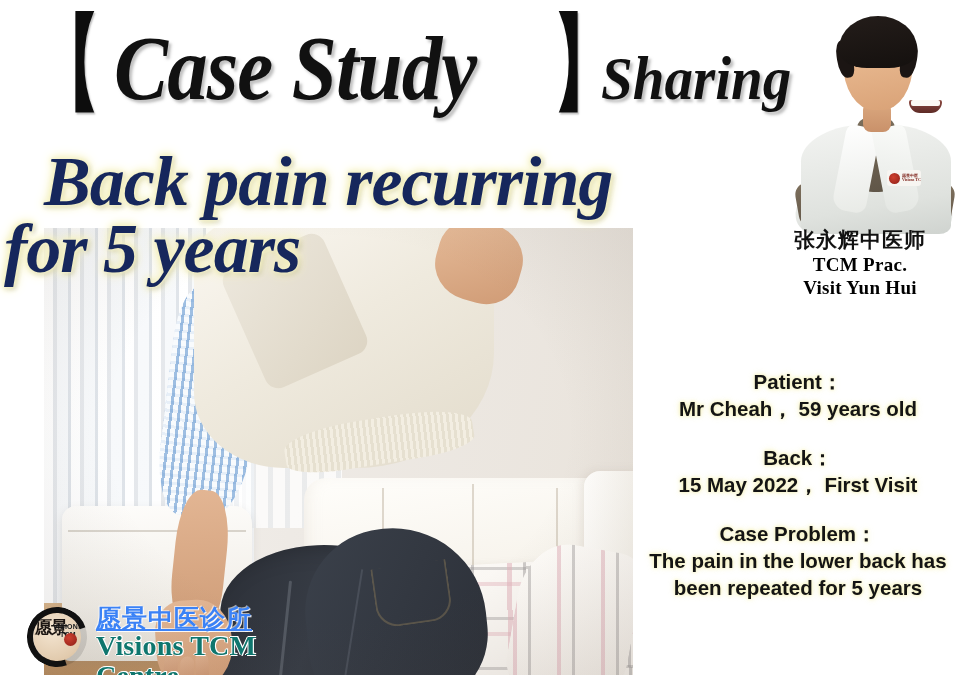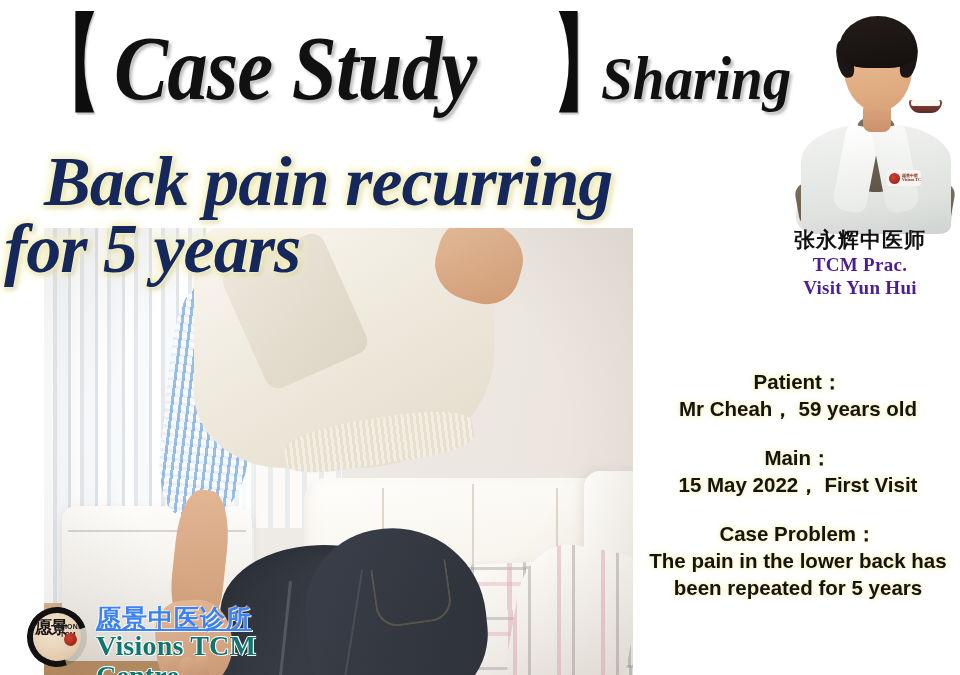--- a/index.html
+++ b/index.html
@@ -258,21 +258,21 @@
     position:absolute; left:760px; top:228px; width:200px;
     text-align:center; z-index:27;
   }
   #name-cn{
     font-family:"DejaVu Sans", sans-serif;
     font-size:21px; font-weight:700; color:#111; letter-spacing:1px;
     line-height:1.18;
   }
   .name-en{
     font-family:"Liberation Serif", serif;
-    font-size:19px; font-weight:700; color:#4c1d95; line-height:1.22;
+    font-size:19px; font-weight:700; color:#000000; line-height:1.22;
     letter-spacing:.3px;
   }
 
   
   #details{
     position:absolute; left:636px; top:368px; width:324px;
     text-align:center; z-index:27;
   }
   .detail-group{ margin-bottom:22px; }
   .detail-group:last-child{ margin-bottom:0; }
@@ -423,21 +423,21 @@
   <div class="name-en">TCM Prac.</div>
   <div class="name-en">Visit Yun Hui</div>
 </div>
 
 <div id="details">
   <div class="detail-group">
     <div class="d-label">Patient：</div>
     <div class="d-value">Mr Cheah， 59 years old</div>
   </div>
   <div class="detail-group">
-    <div class="d-label">Main：</div>
+    <div class="d-label">Back：</div>
     <div class="d-value">15 May 2022， First Visit</div>
   </div>
   <div class="detail-group">
     <div class="d-label">Case Problem：</div>
     <div class="d-value">The pain in the lower back has been repeated for 5 years</div>
   </div>
 </div>
 
 <div id="logo">
   <div id="logo-mark">

